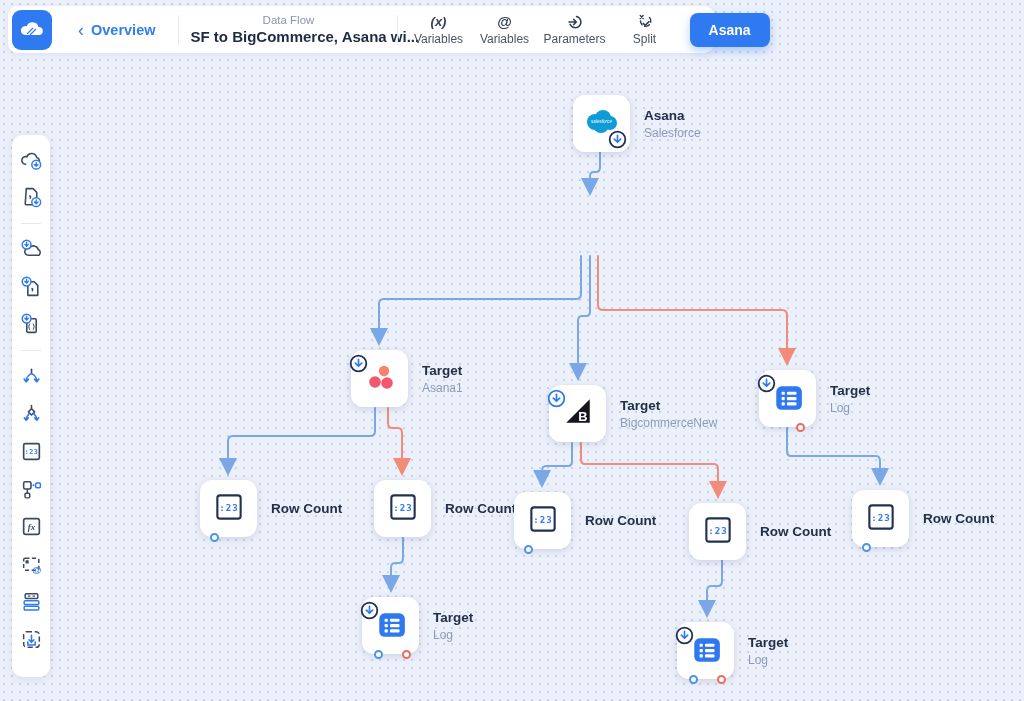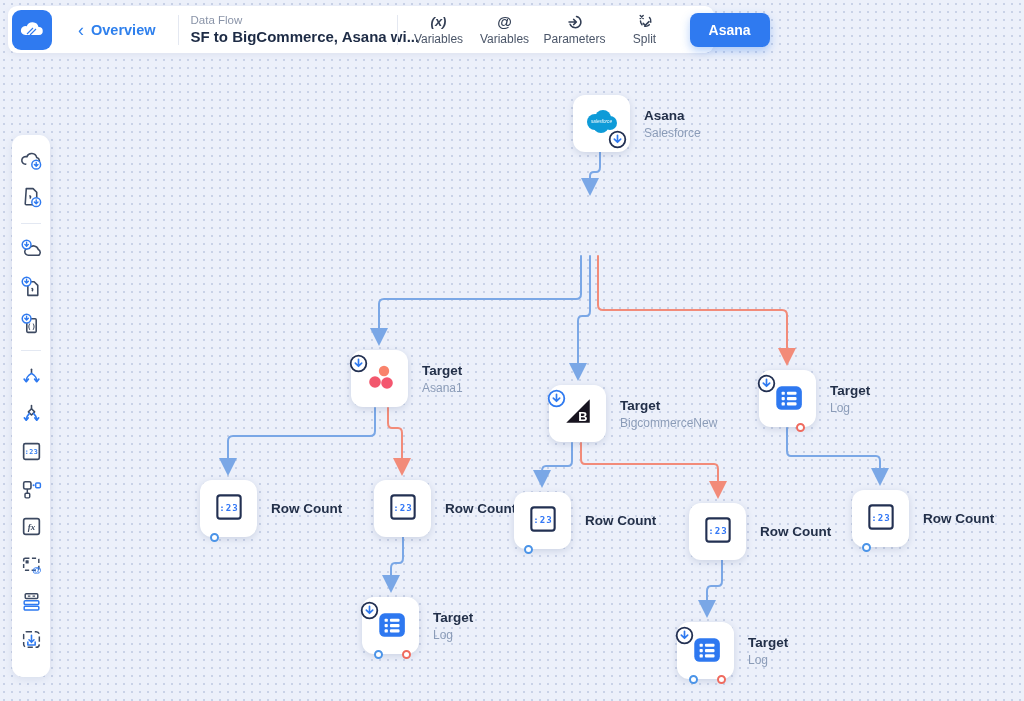--- a/index.html
+++ b/index.html
@@ -25,21 +25,21 @@
     background:#2f7af0; display:flex; align-items:center; justify-content:center;
     flex:0 0 auto;
   }
   .back {
     display:flex; align-items:center; gap:7px; color:#2f80ed;
     font-size:14.5px; font-weight:700; margin:0 22px 0 26px; cursor:pointer; white-space:nowrap;
   }
   .back .chev { font-size:18px; font-weight:400; line-height:1; }
   .vdiv { width:1px; height:30px; background:#e4e8f1; flex:0 0 auto; }
   .docblock { margin:0 10px 0 12px; min-width:196px; }
-  .doctype { font-size:11.5px; color:#8a94a8; line-height:1.25; }
+  .doctype { font-size:11.5px; color:#8a94a8; line-height:1.25;text-align:center; }
   .doctitle { font-size:15px; font-weight:700; color:#1d2b45; line-height:1.3; white-space:nowrap; }
   .toolbar { display:flex; align-items:center; gap:4px; margin-left:10px; }
   .tool {
     display:flex; flex-direction:column; align-items:center; justify-content:center;
     min-width:62px; padding:2px 4px; cursor:pointer; color:#3d495e;
   }
   .tool .tglyph { height:16px; font-size:13px; font-weight:700; font-style:italic; line-height:16px; color:#333f55; }
   .tool .tglyph.at { font-style:normal; font-size:15px; }
   .tool .tlabel { font-size:12px; color:#4a5568; margin-top:2px; }
   .savebtn {

